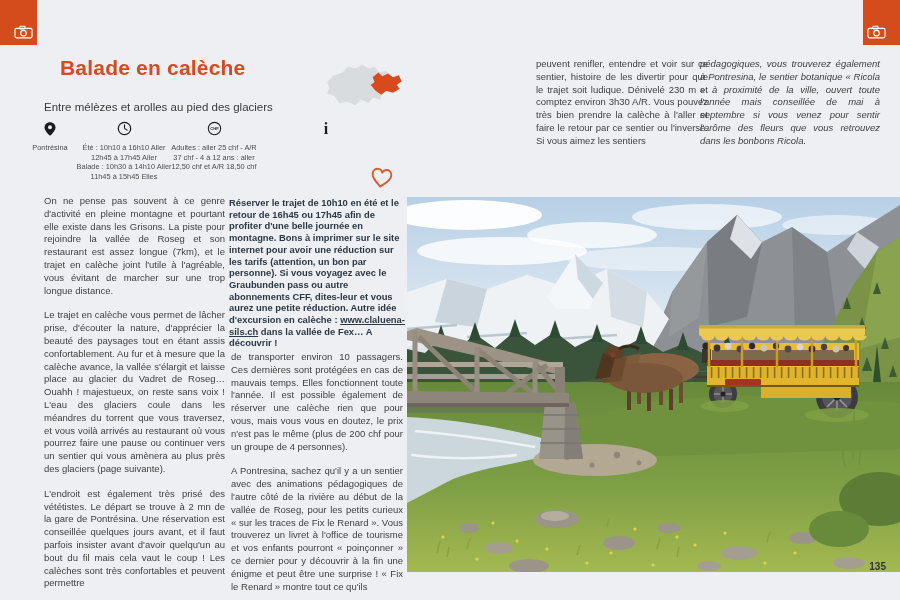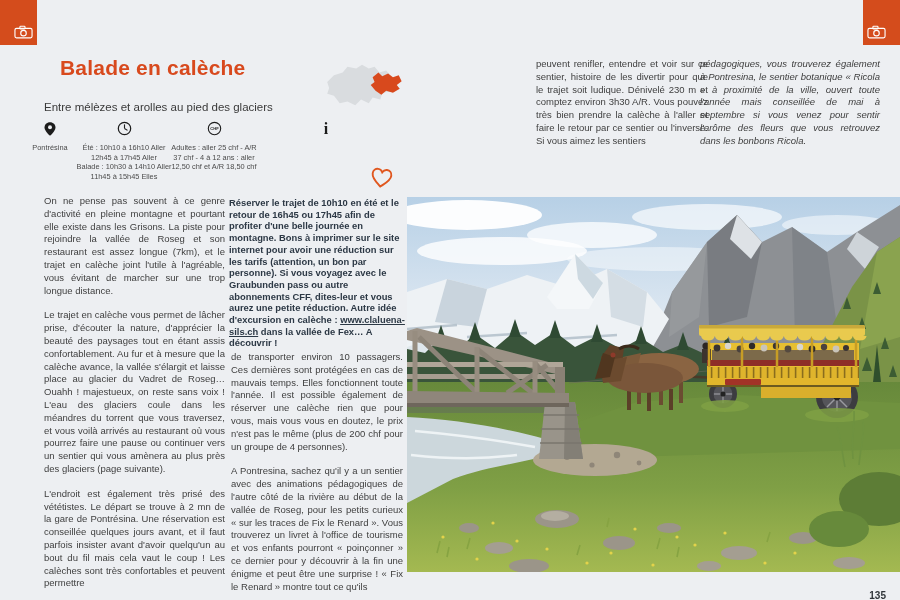--- a/index.html
+++ b/index.html
@@ -39,21 +39,21 @@
   #col3{left:536px;top:58px;width:172px;}
   #col4{left:700px;top:58px;width:180px;font-style:italic;}
 
   .tip{position:absolute;left:229px;top:197px;width:176px;
        font-size:9.4px;line-height:11.7px;font-weight:bold;color:#2c3845;text-align:left;}
   .tip a{color:#2c3845;text-decoration:underline;cursor:pointer;}
 
   .photo{position:absolute;left:407px;top:197px;width:493px;height:375px;}
   .photo svg{display:block;width:100%;height:100%;}
 
-  .pageno{position:absolute;right:14px;top:590px;font-size:10px;font-weight:bold;color:#30353a;}
+  .pageno{position:absolute;right:14px;top:561px;font-size:10px;font-weight:bold;color:#30353a;}
 </style>
 </head>
 <body>
 
 <div class="corner left">
   <svg class="cam" viewBox="0 0 20 14">
     <rect x="1" y="3.2" width="18" height="10" rx="1.6" fill="none" stroke="#fff" stroke-width="1.2"></rect>
     <rect x="6.2" y="0.9" width="5.4" height="3" rx="0.8" fill="none" stroke="#fff" stroke-width="1.1"></rect>
     <circle cx="10" cy="8.2" r="2.9" fill="none" stroke="#fff" stroke-width="1.2"></circle>
   </svg>

